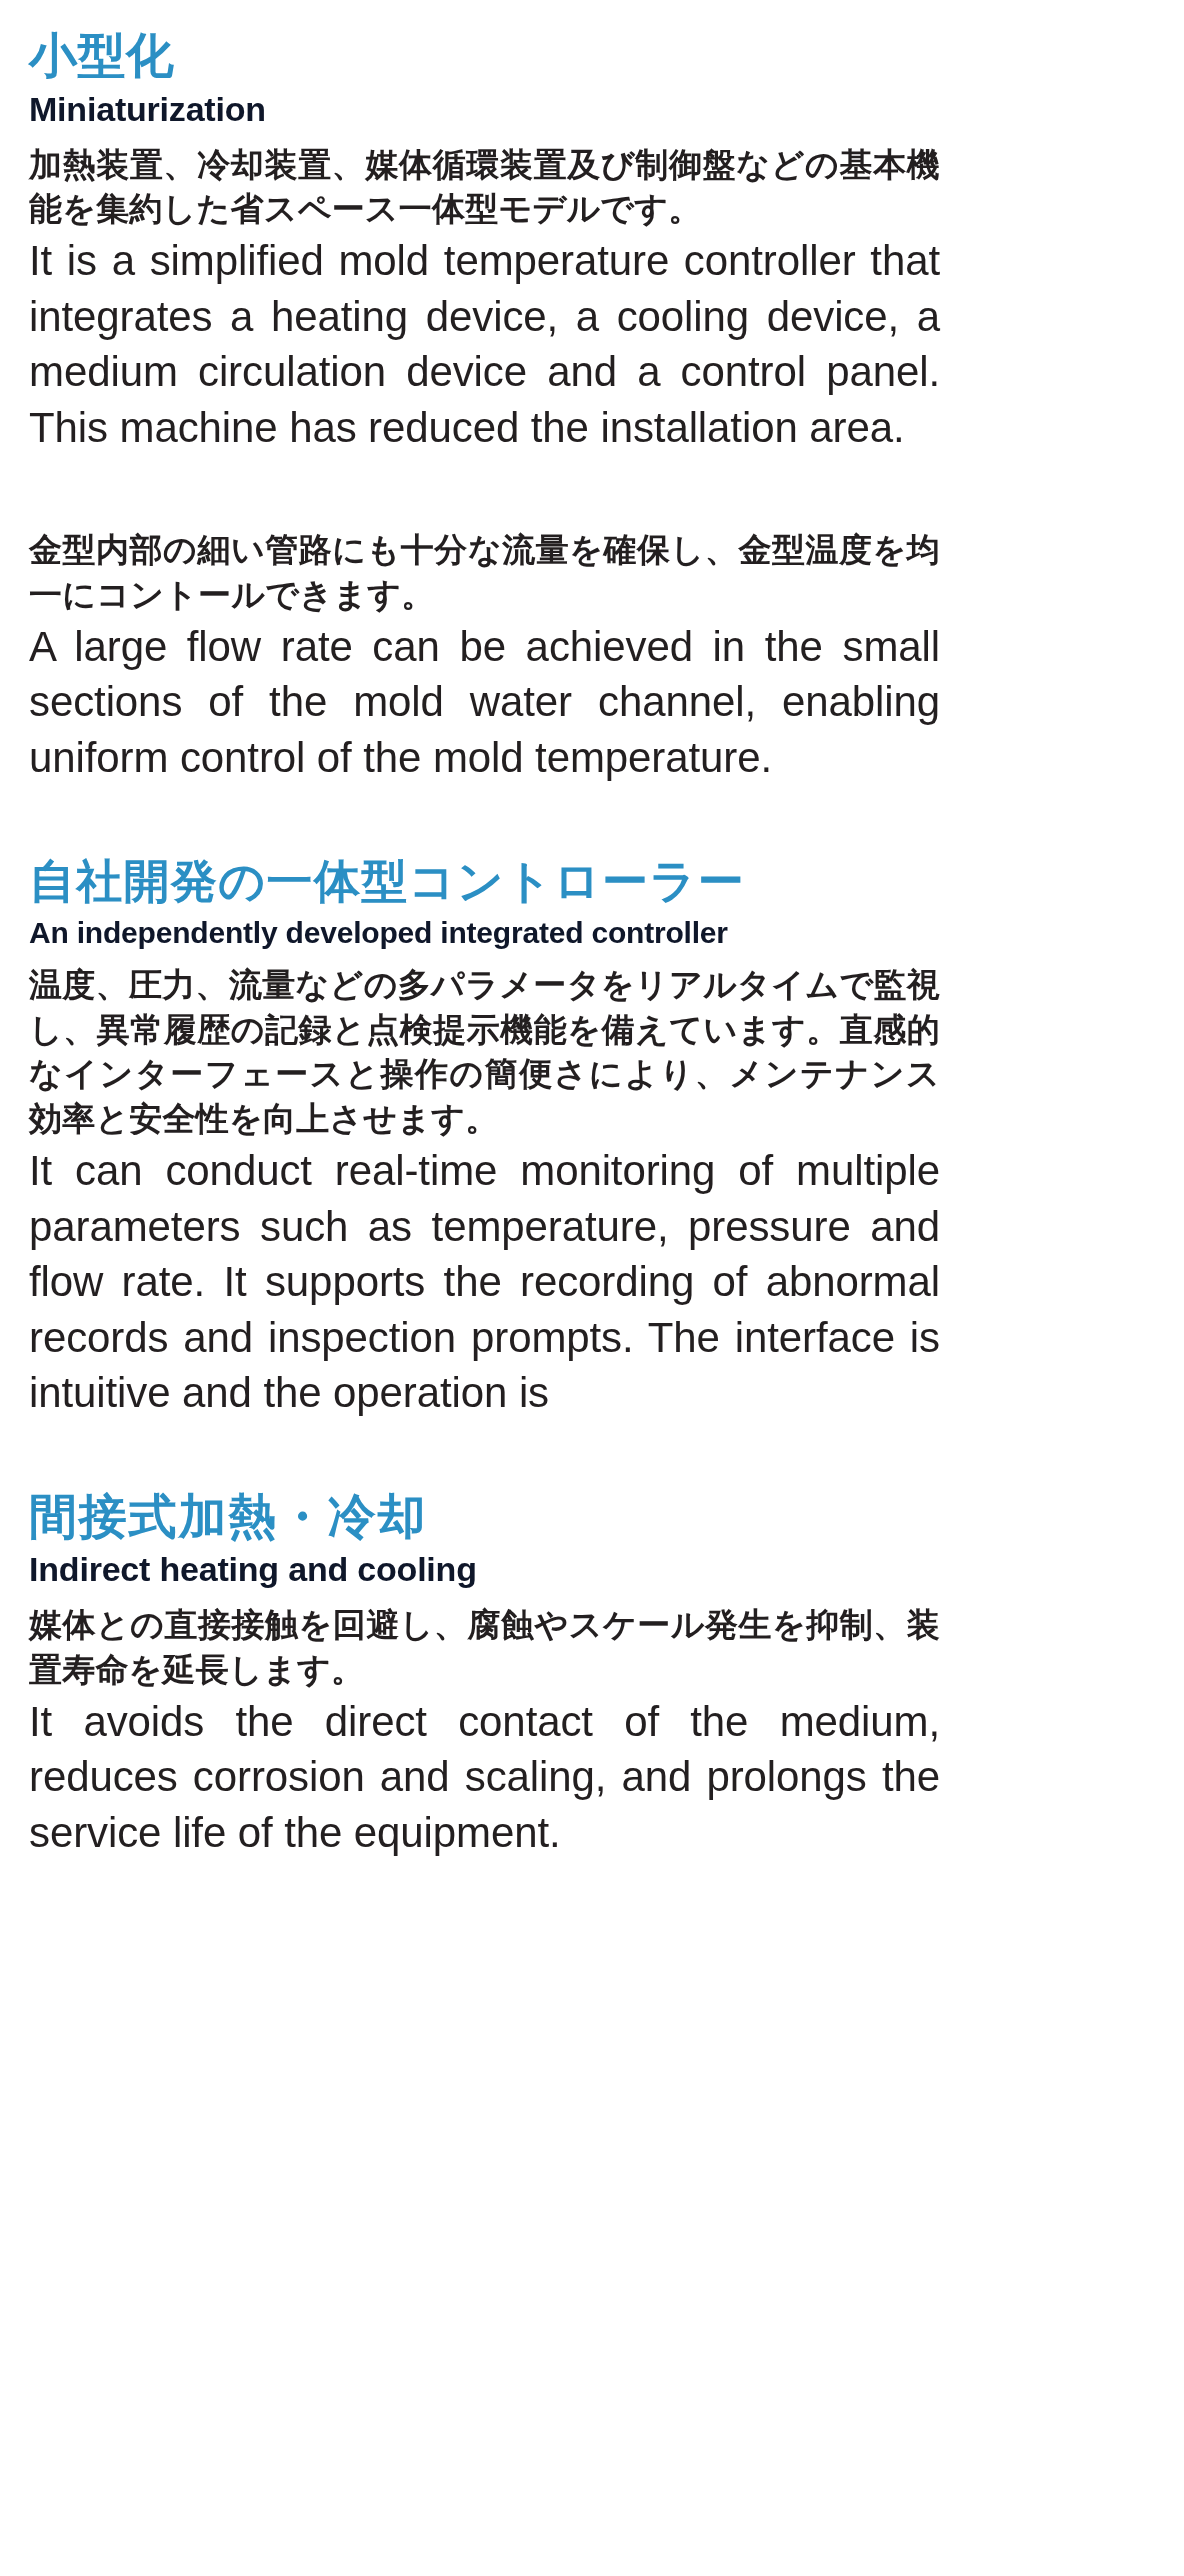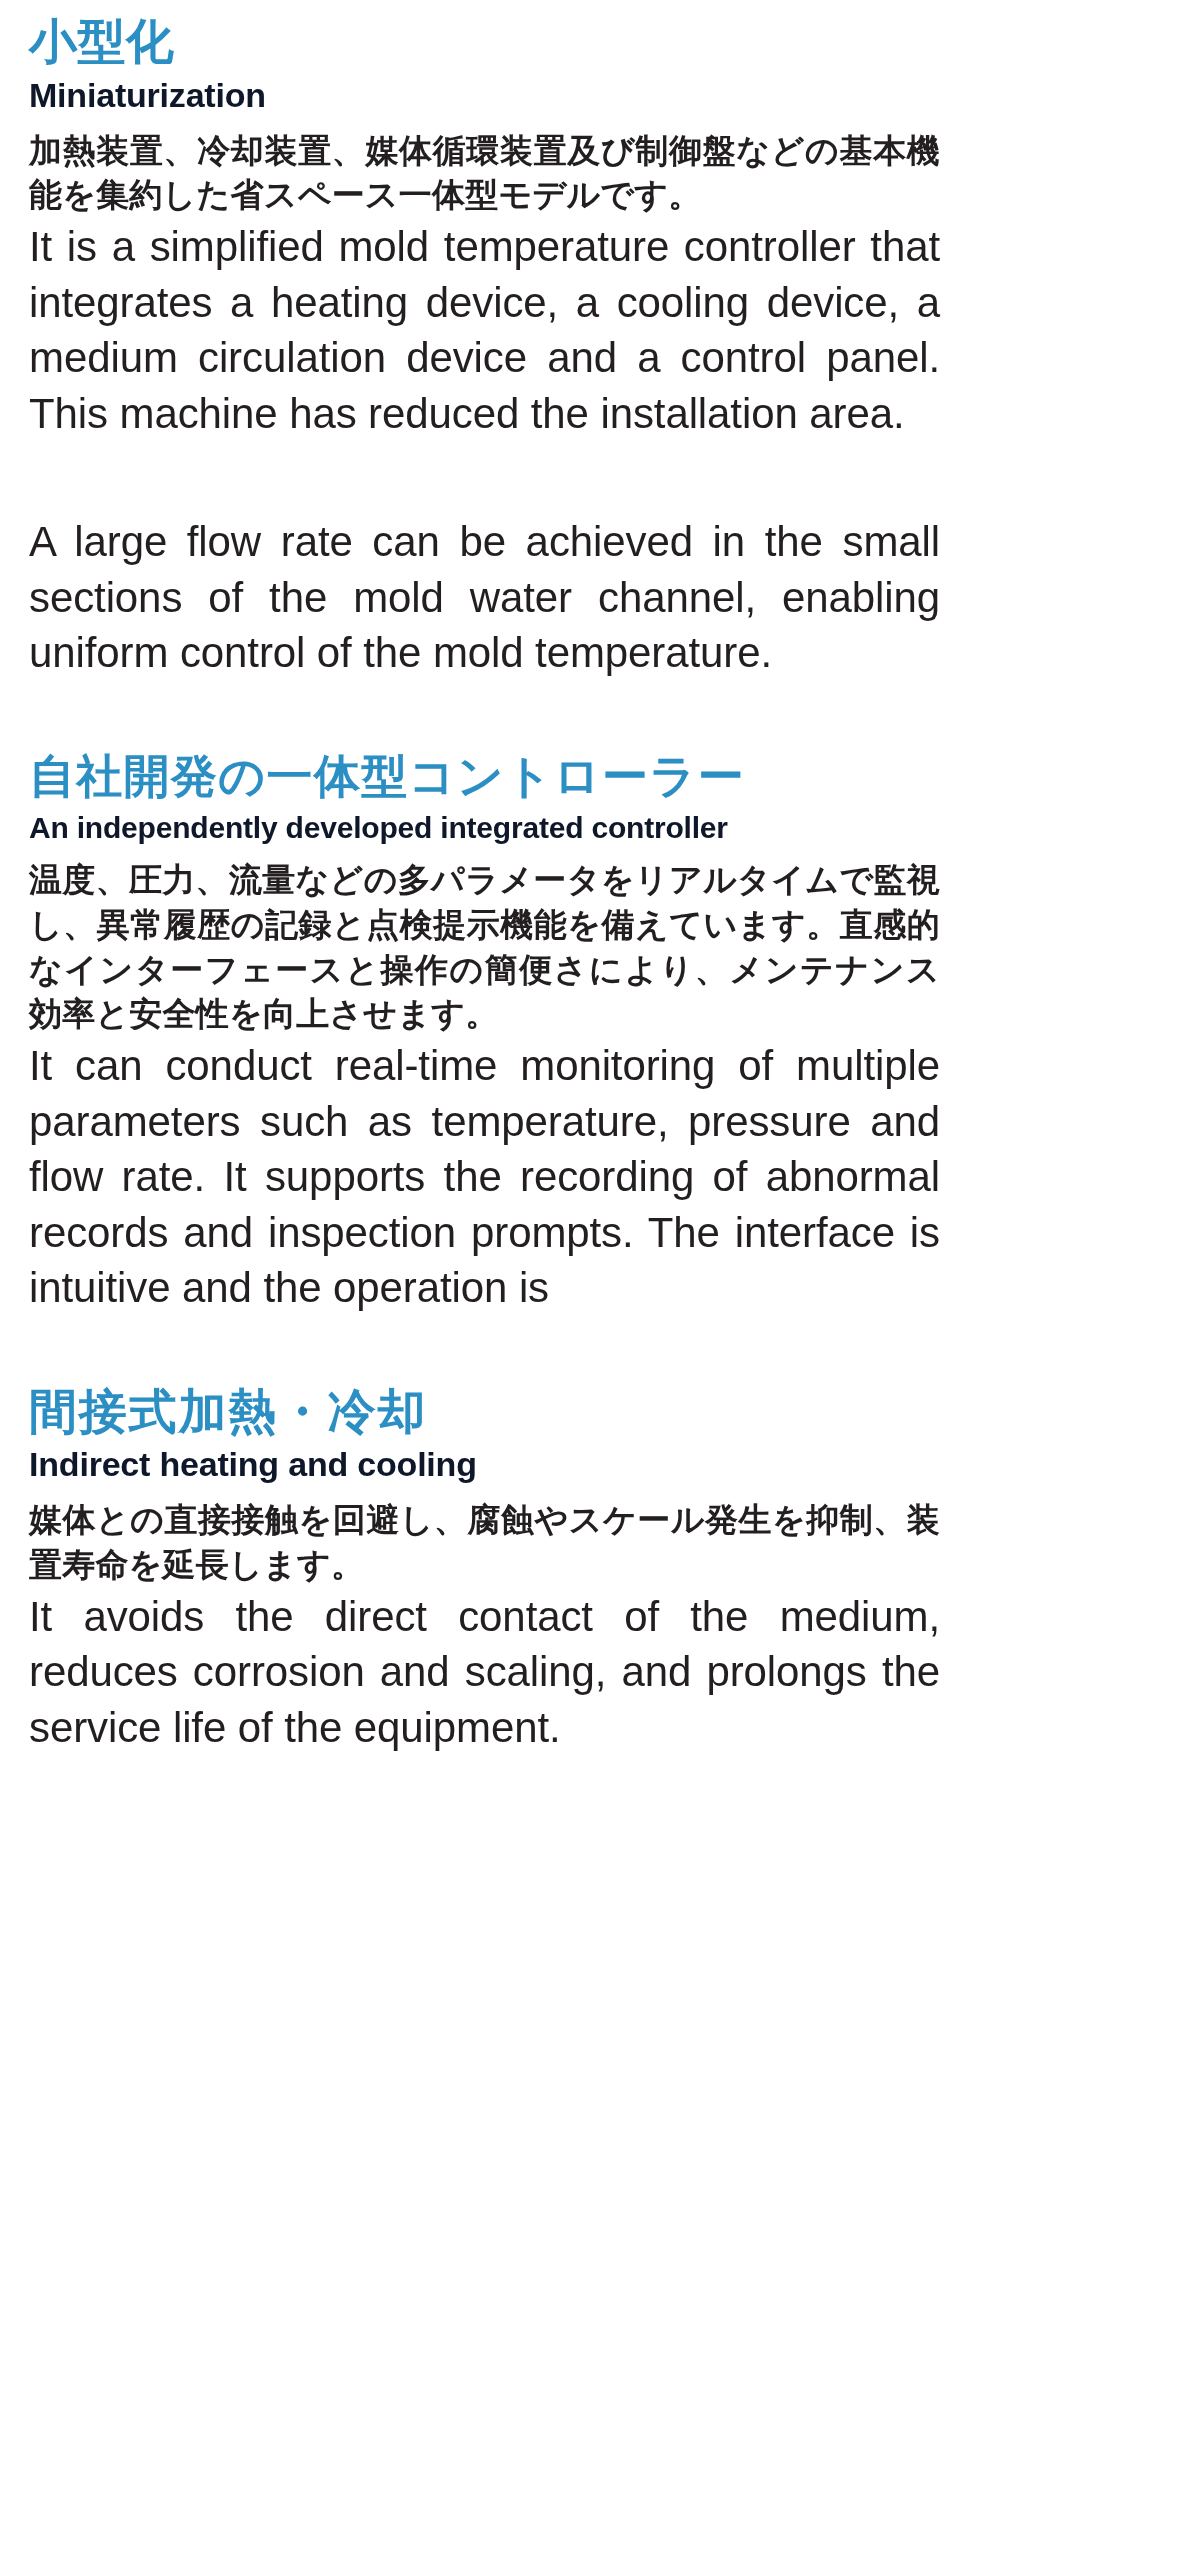--- a/index.html
+++ b/index.html
@@ -10,21 +10,21 @@
   body {
     width: 1185px;
     min-height: 2576px;
     font-family: "Liberation Sans", "DejaVu Sans", sans-serif;
     color: #231f20;
   }
   .page {
     box-sizing: border-box;
     width: 969px;
     min-height: 2576px;
-    padding: 16px 29px 0 29px;
+    padding: 30px 29px 0 29px;
     background: #ffffff;
   }
   .section {
     margin-bottom: 70px;
   }
   .section:last-child {
     margin-bottom: 0;
   }
   .sec-title-ja {
     font-size: 48px;
@@ -76,20 +76,21 @@
 <div class="page">
 
   <div class="section s1">
     <h2 class="sec-title-ja">小型化</h2>
     <h3 class="sec-title-en">Miniaturization</h3>
     <p class="body-ja">加熱装置、冷却装置、媒体循環装置及び制御盤などの基本機能を集約した省スペース一体型モデルです。</p>
     <p class="body-en">It is a simplified mold temperature controller that integrates a heating device, a cooling device, a medium circulation device and a control panel. This machine has reduced the installation area.</p>
   </div>
 
   <div class="section s2">
+    <p class="body-ja">金型内部の細い管路にも十分な流量を確保し、金型温度を均一にコントールできます。</p>
     <p class="body-en">A large flow rate can be achieved in the small sections of the mold water channel, enabling uniform control of the mold temperature.</p>
   </div>
 
   <div class="section s4">
     <h2 class="sec-title-ja">自社開発の一体型コントローラー</h2>
     <h3 class="sec-title-en">An independently developed integrated controller</h3>
     <p class="body-ja">温度、圧力、流量などの多パラメータをリアルタイムで監視し、異常履歴の記録と点検提示機能を備えています。直感的なインターフェースと操作の簡便さにより、メンテナンス効率と安全性を向上させます。</p>
     <p class="body-en">It can conduct real-time monitoring of multiple parameters such as temperature, pressure and flow rate. It supports the recording of abnormal records and inspection prompts. The interface is intuitive and the operation is</p>
   </div>
 

